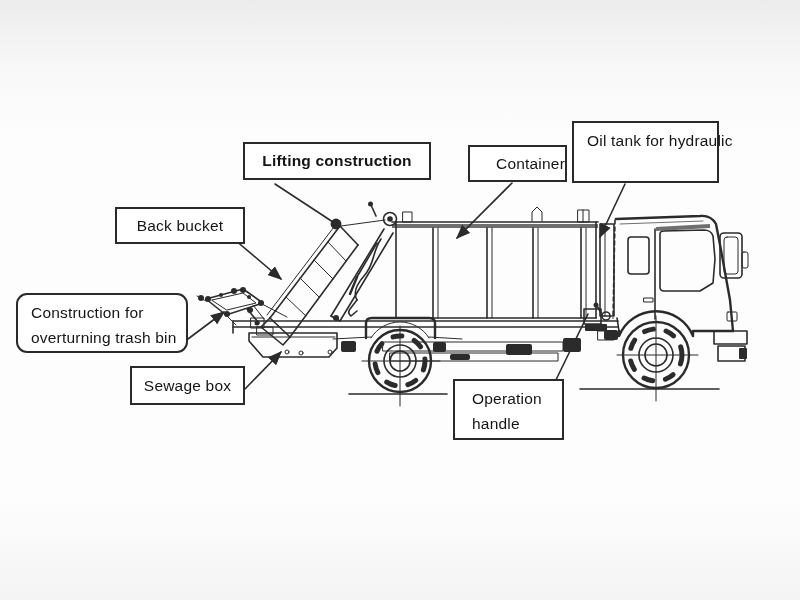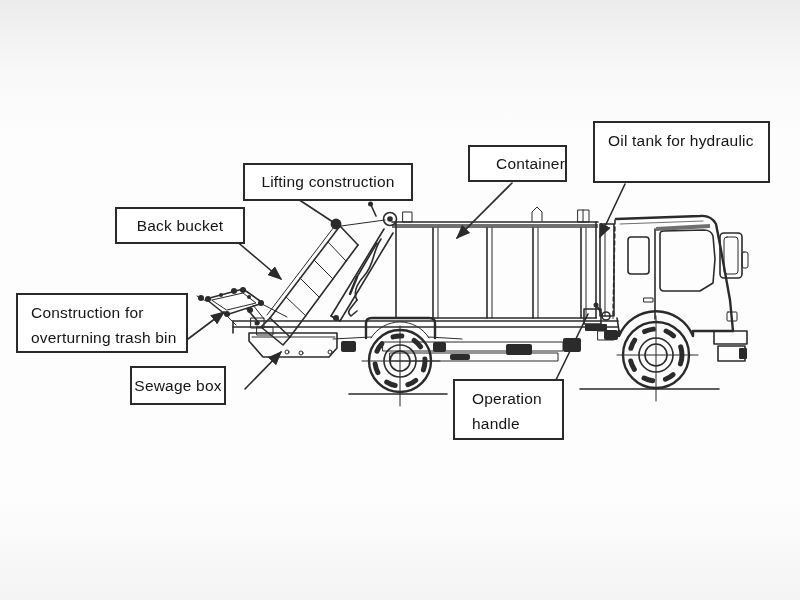--- a/index.html
+++ b/index.html
@@ -205,42 +205,42 @@
     <line class="ln" x1="275" y1="184" x2="336" y2="224" marker-end="url(#dotm)"></line>
     <line class="ln" x1="228" y1="234" x2="281" y2="279" marker-end="url(#arr)"></line>
     <line class="ln" x1="512" y1="183" x2="457" y2="238" marker-end="url(#arr)"></line>
     <line class="ln" x1="625" y1="184" x2="600" y2="237" marker-end="url(#arr)"></line>
     <line class="ln" x1="188" y1="339" x2="224" y2="312" marker-end="url(#arr)"></line>
     <line class="ln" x1="245" y1="389" x2="281" y2="352" marker-end="url(#arr)"></line>
     <line class="ln" x1="553" y1="386" x2="588" y2="314"></line>
   </g>
 </svg>
 
-<div class="label center" style="left:243px;top:163px;width:170px;height:38px;">
+<div class="label center" style="left:243px;top:142px;width:188px;height:38px;font-weight:bold;">
   <span>Lifting construction</span>
 </div>
 
 <div class="label center" style="left:115px;top:207px;width:130px;height:37px;">
   <span>Back bucket</span>
 </div>
 
 <div class="label center" style="left:468px;top:145px;width:99px;height:37px;justify-content:flex-end;">
   <span>Container</span>
 </div>
 
-<div class="label multi" style="left:593px;top:121px;width:177px;height:62px;">
+<div class="label multi" style="left:572px;top:121px;width:147px;height:62px;">
   <div>Oil tank for hydraulic</div>
 </div>
 
-<div class="label multi" style="left:16px;top:293px;width:172px;height:60px;">
+<div class="label multi" style="left:16px;top:293px;width:172px;height:60px;border-radius:11px;">
   <div>Construction for</div>
   <div>overturning trash bin</div>
 </div>
 
-<div class="label center" style="left:130px;top:366px;width:96px;height:39px;">
+<div class="label center" style="left:130px;top:366px;width:115px;height:39px;">
   <span>Sewage box</span>
 </div>
 
 <div class="label multi" style="left:453px;top:379px;width:111px;height:61px;padding-left:17px;">
   <div>Operation</div>
   <div>handle</div>
 </div>
 
 </div>
 

